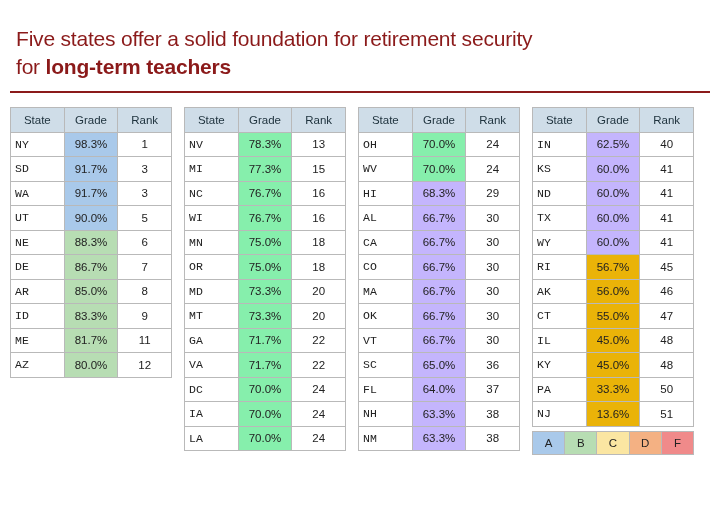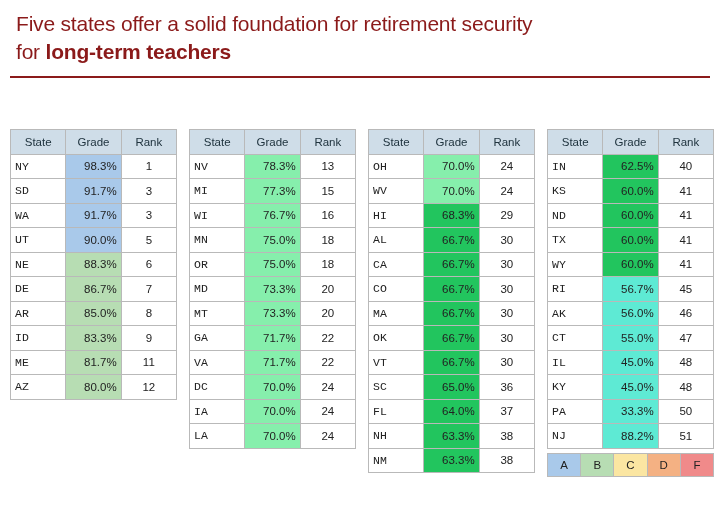--- a/index.html
+++ b/index.html
@@ -8,43 +8,42 @@
   }
   body {
     width: 720px;
     height: 512px;
     background: #ffffff;
     font-family: "Liberation Sans", sans-serif;
     color: #222;
     overflow: hidden;
   }
   .title-block {
-    padding: 10px 16px 0 16px;
+    padding: 25px 16px 0 16px;
   }
   .title {
     font-size: 21px;
     line-height: 28px;
     color: #8b1a1a;
     font-weight: normal;
     letter-spacing: -0.2px;
   }
   .title .strong {
     font-weight: bold;
     text-align: right;
   }
   .rule {
     margin: 10px 10px 0 10px;
     border-bottom: 2px solid #8b1a1a;
   }
   .tables {
     display: flex;
     gap: 12px;
-    padding: 14px 6px 0 10px;
+    padding: 14px 26px 0 10px;
     box-sizing: border-box;
-    margin-top: 37px;
   }
   .tbl-wrap {
     flex: 1 1 0;
   }
   table.grade {
     border-collapse: collapse;
     width: 100%;
     table-layout: fixed;
   }
   table.grade th, table.grade td {
@@ -61,34 +60,34 @@
     text-align: center;
     color: #20343f;
   }
   td.state {
     text-align: left;
     width: 34%;
     background: #ffffff;
     font-family: Liberation Mono, monospace;
   }
   td.grade {
-    text-align: right;
+    text-align: center;
     width: 37%;
   }
   td.rank {
     text-align: center;
     width: 29%;
     background: #ffffff;
   }
   
   .g-a { background: #a9c9ea; }
   .g-b { background: #b7ddb3; }
   .g-c { background: #86efac; }
-  .g-d { background: #22c55e; }
-  .g-f { background: #5eead4; }
+  .g-d { background: #c4b5fd; }
+  .g-f { background: #eab308; }
 
   .legend {
     margin-top: 4px;
     display: flex;
     width: 100%;
     border: 1px solid #b9b9b9;
     box-sizing: border-box;
   }
   .legend div {
     flex: 1 1 0;
@@ -190,20 +189,25 @@
             <td class="state">NV</td>
             <td class="grade g-c">78.3%</td>
             <td class="rank">13</td>
           </tr>
           <tr>
             <td class="state">MI</td>
             <td class="grade g-c">77.3%</td>
             <td class="rank">15</td>
           </tr>
           <tr>
+            <td class="state">NC</td>
+            <td class="grade g-c">76.7%</td>
+            <td class="rank">16</td>
+          </tr>
+          <tr>
             <td class="state">WI</td>
             <td class="grade g-c">76.7%</td>
             <td class="rank">16</td>
           </tr>
           <tr>
             <td class="state">MN</td>
             <td class="grade g-c">75.0%</td>
             <td class="rank">18</td>
           </tr>
           <tr>
@@ -387,21 +391,21 @@
             <td class="grade g-f">45.0%</td>
             <td class="rank">48</td>
           </tr>
           <tr>
             <td class="state">PA</td>
             <td class="grade g-f">33.3%</td>
             <td class="rank">50</td>
           </tr>
           <tr>
             <td class="state">NJ</td>
-            <td class="grade g-f">88.2%</td>
+            <td class="grade g-f">13.6%</td>
             <td class="rank">51</td>
           </tr>
         </tbody>
       </table>
       <div class="legend">
         <div style="background: rgb(169, 201, 234);">A</div>
         <div style="background: rgb(183, 221, 179);">B</div>
         <div style="background: rgb(251, 230, 162);">C</div>
         <div style="background: rgb(244, 177, 131);">D</div>
         <div style="background: rgb(240, 138, 138);">F</div>

